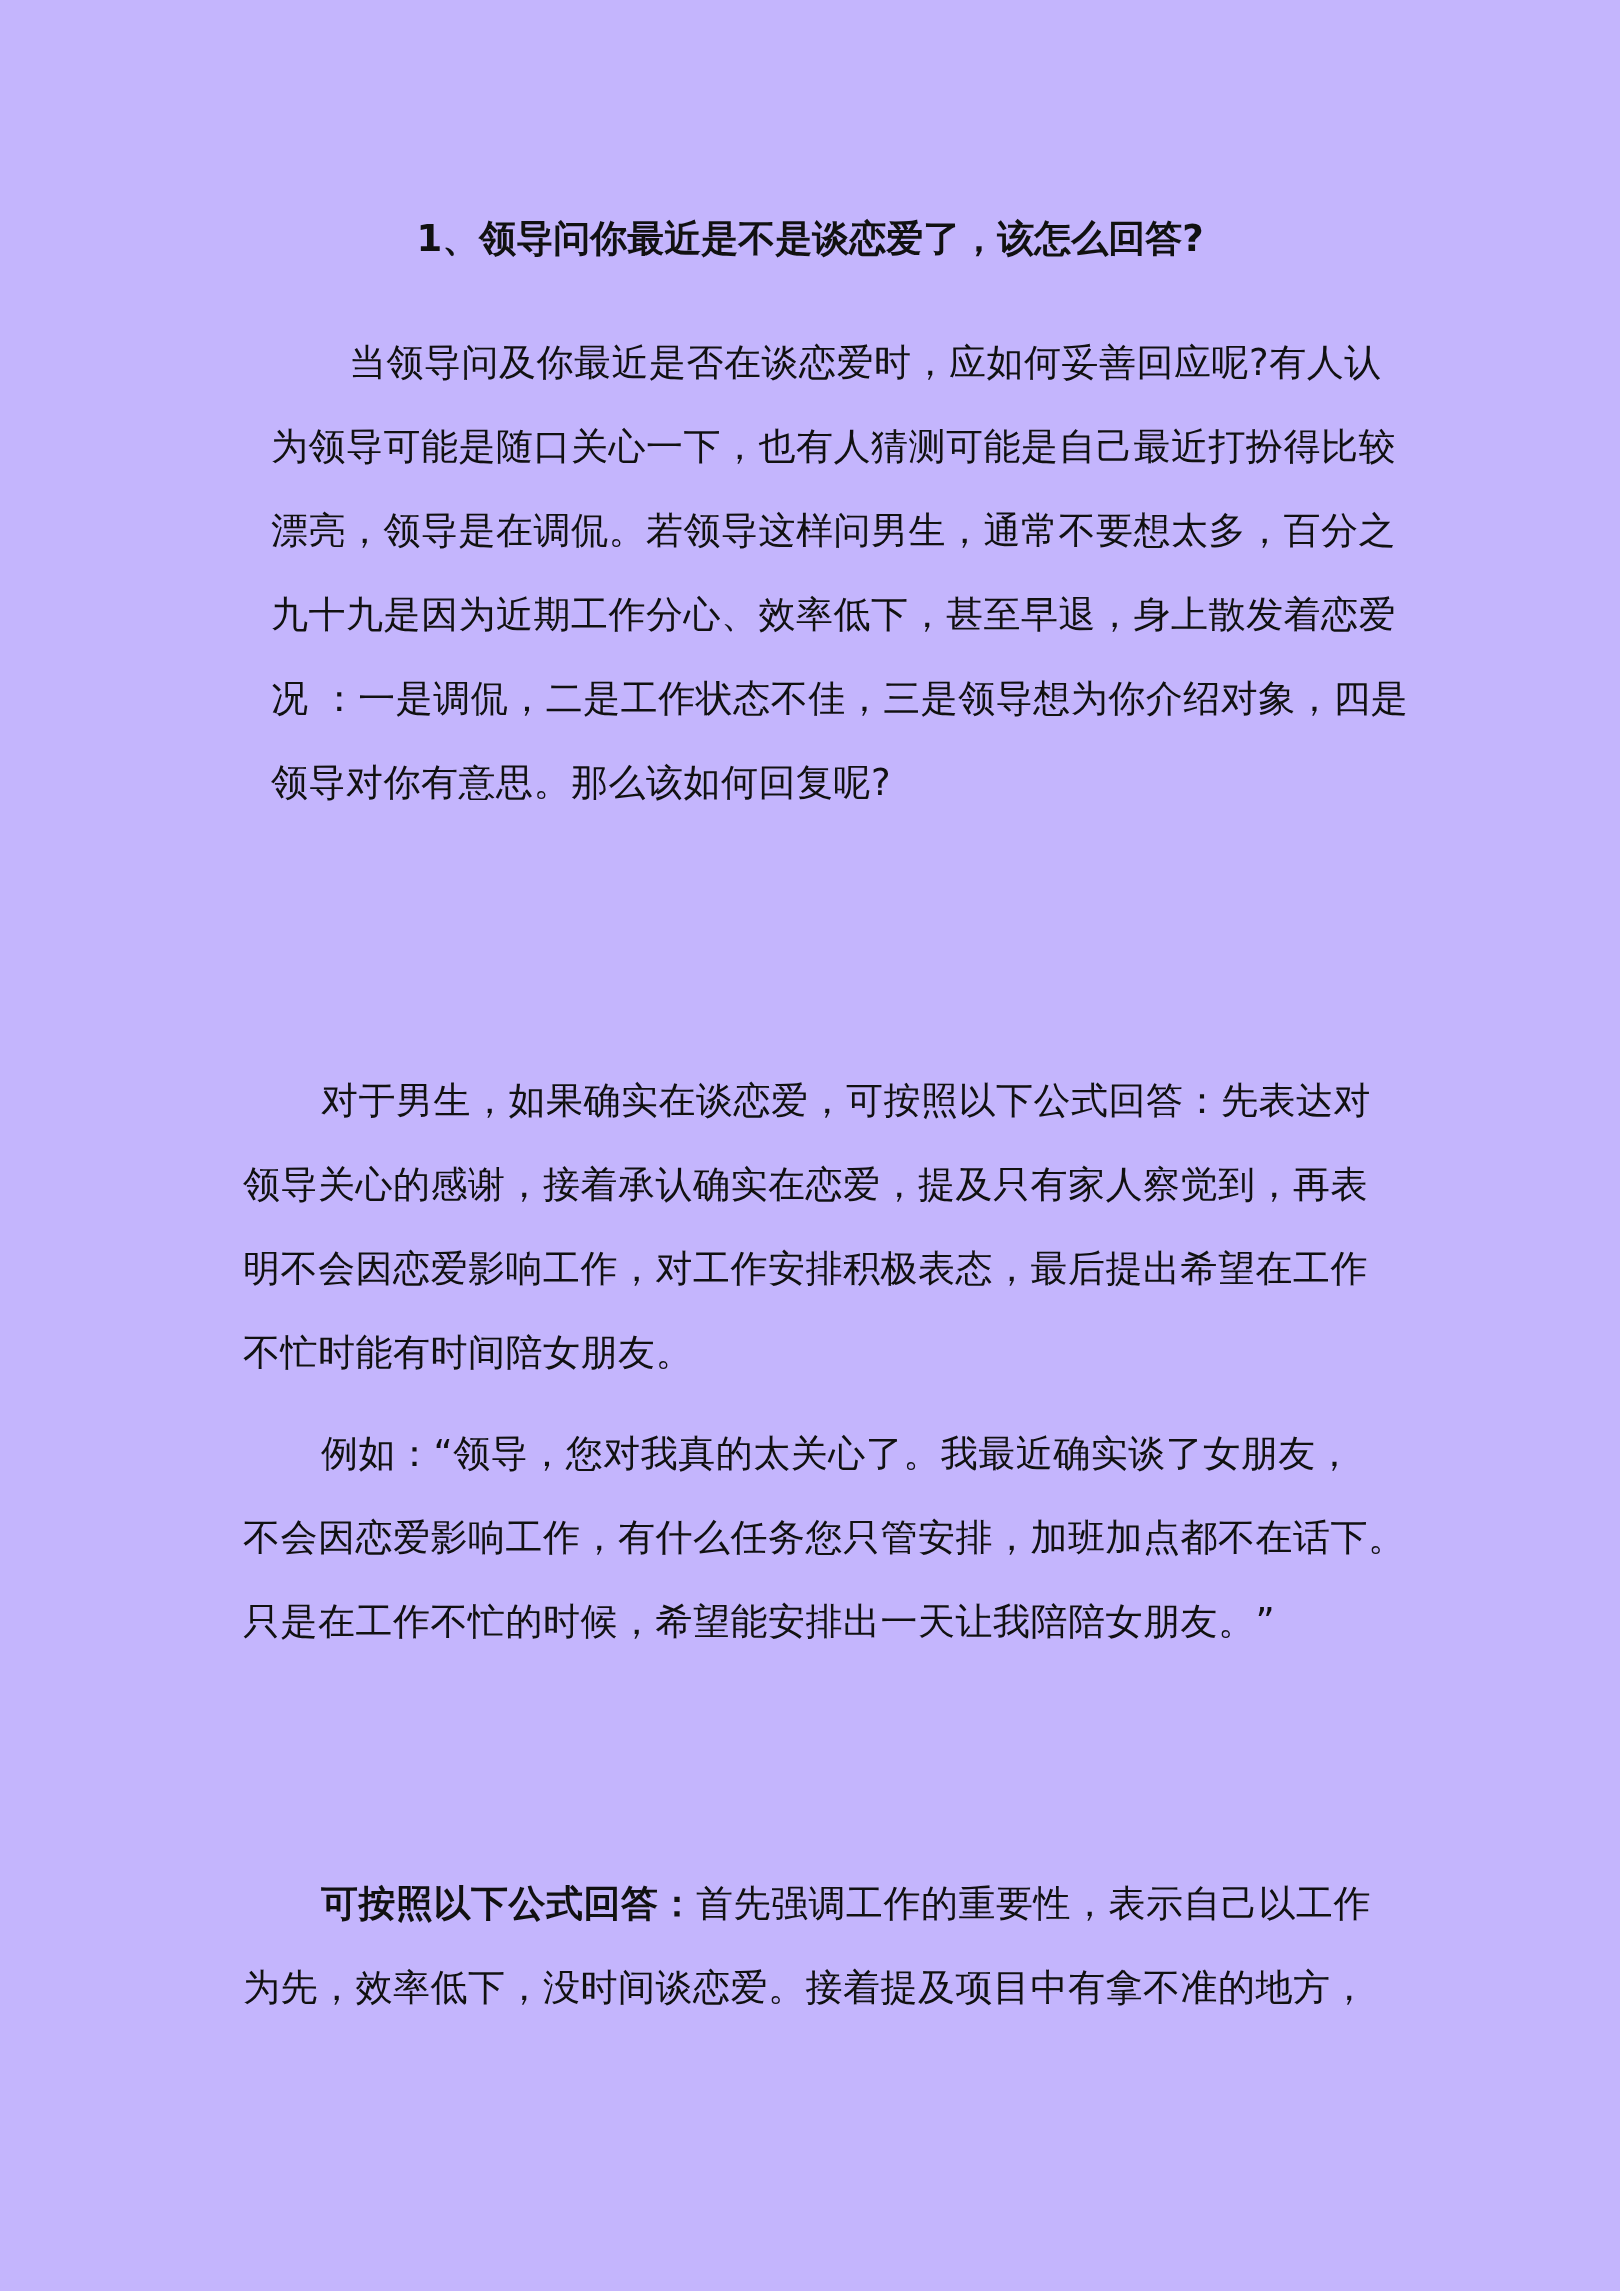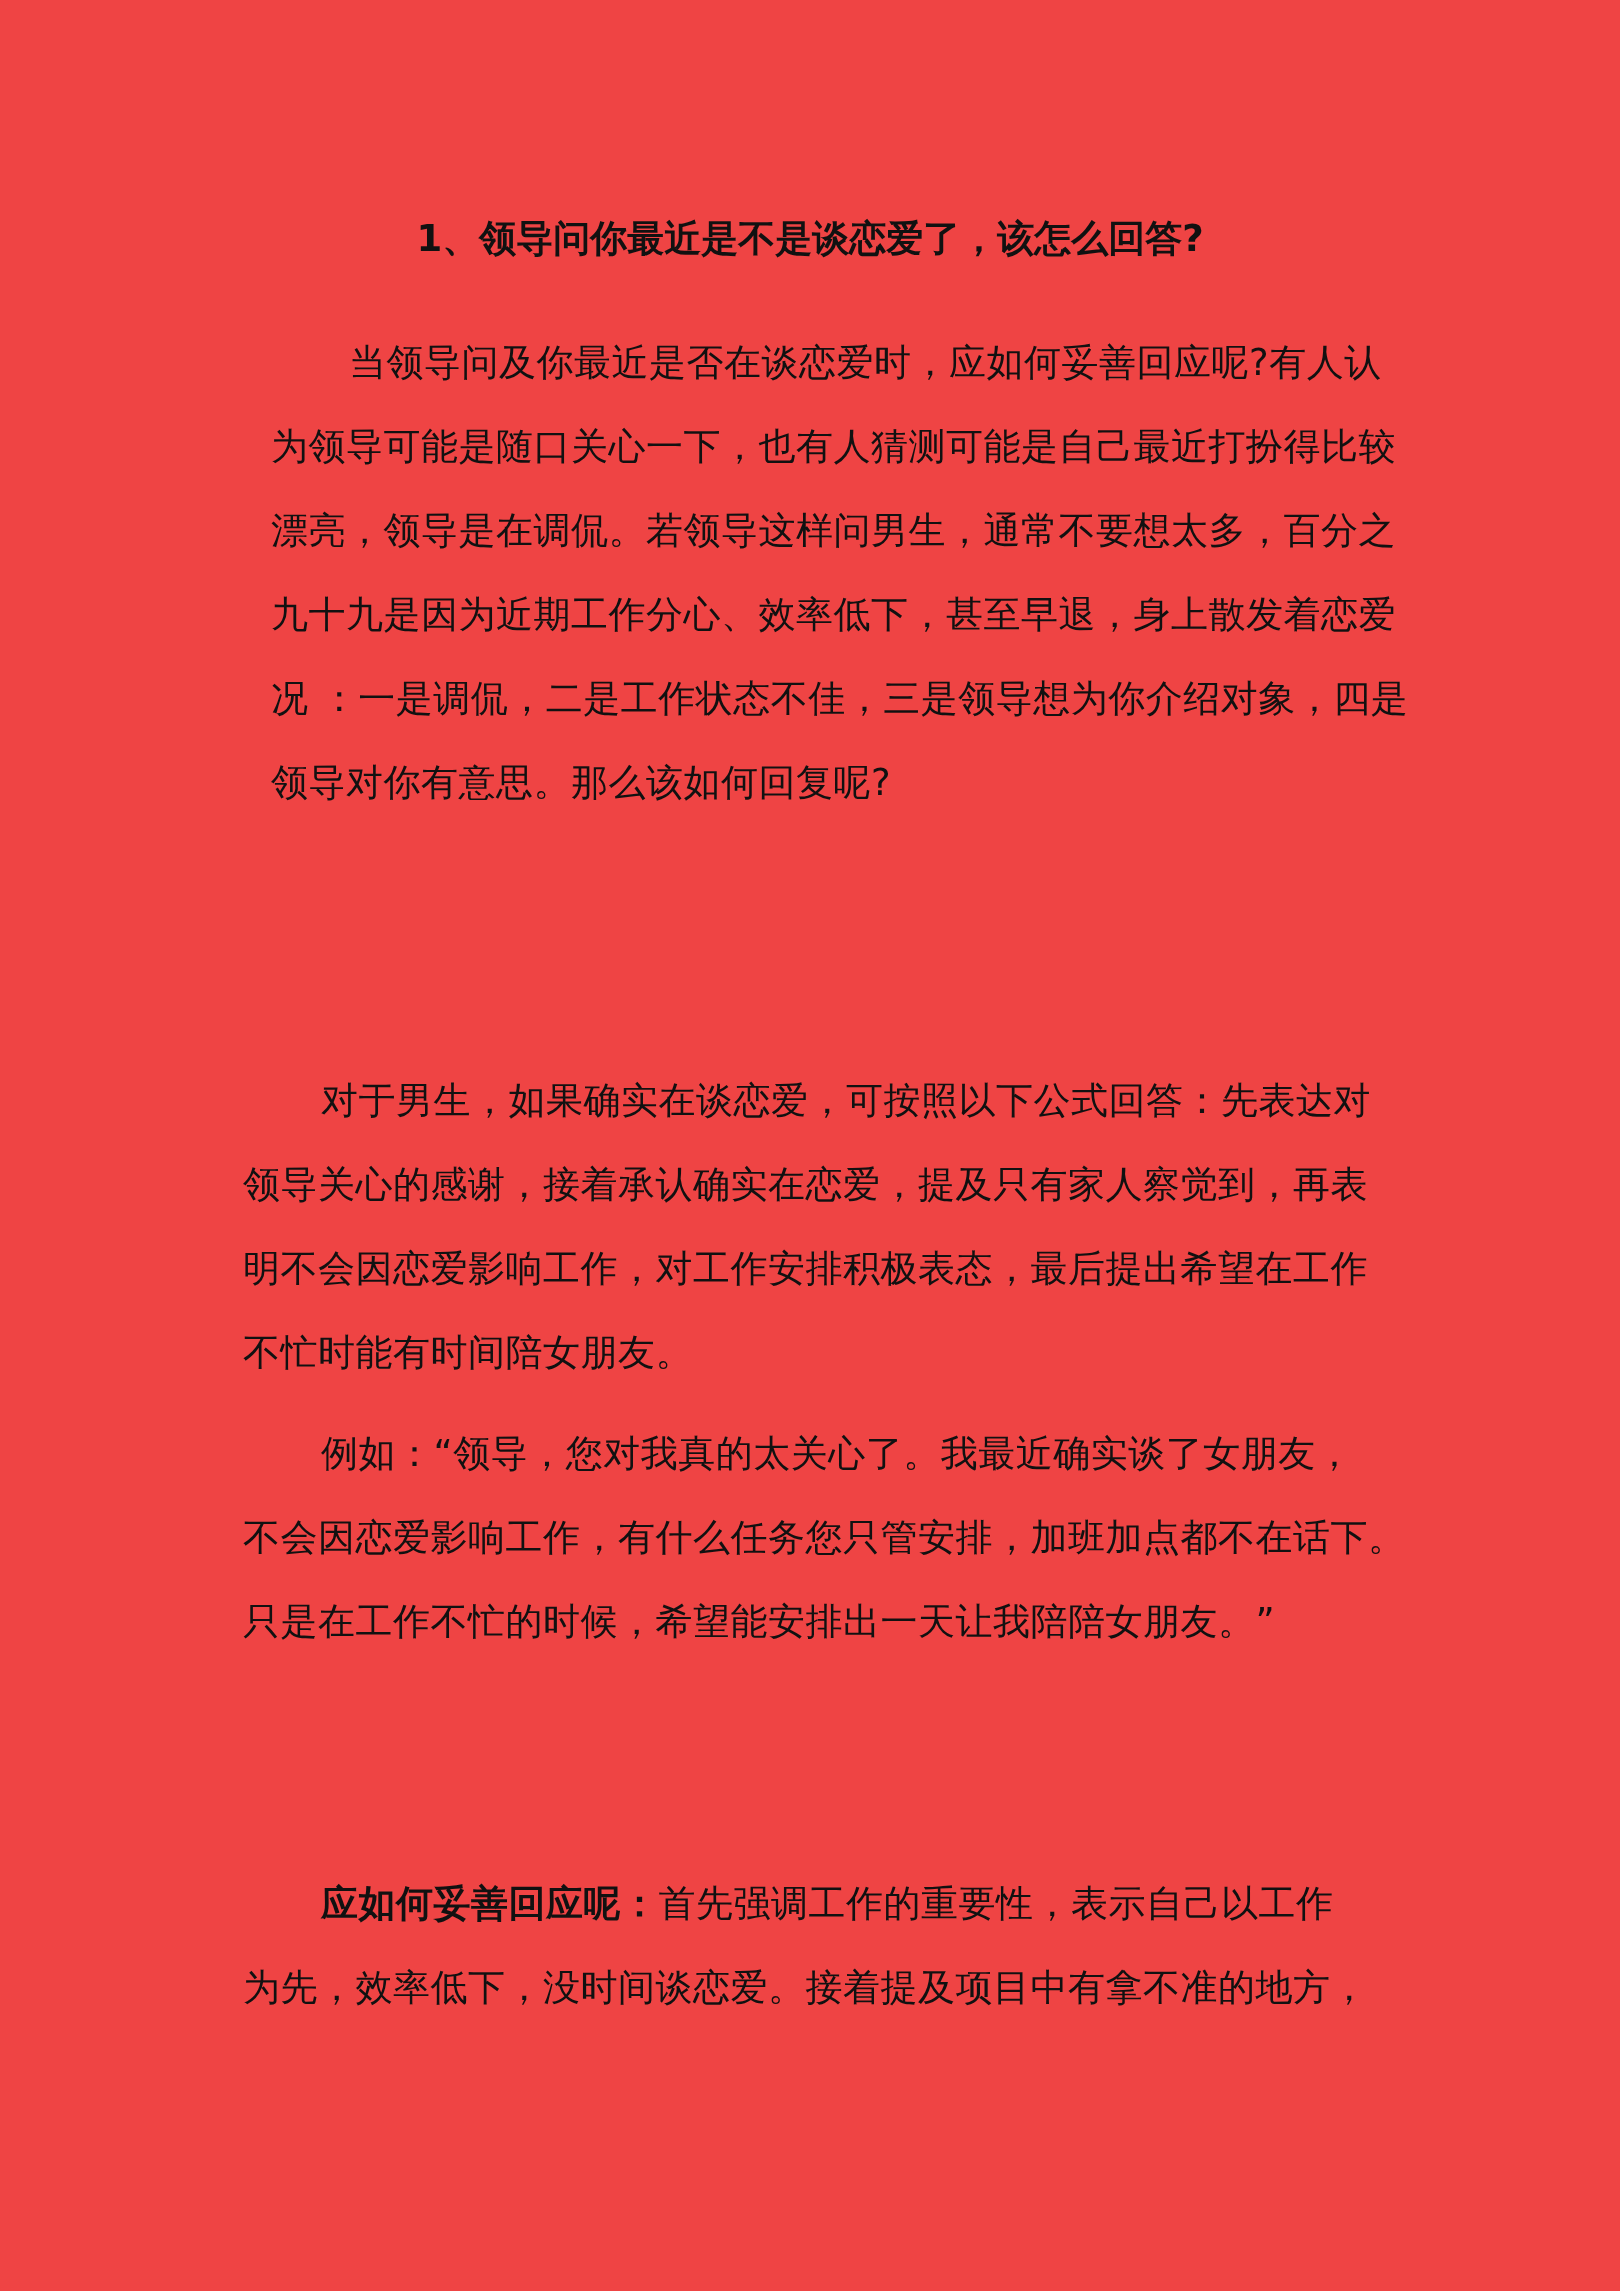--- a/index.html
+++ b/index.html
@@ -1,18 +1,18 @@
 <!DOCTYPE html>
 <html><head>
 <meta charset="utf-8">
 <style>
   html, body { margin: 0; padding: 0; background: #ffffff; }
   body { width: 1620px; height: 2292px; position: relative; overflow: hidden;
          font-family: "DejaVu Sans", "Liberation Sans", sans-serif; color: #111111; }
-  .page { position: absolute; left: 0; top: 0; width: 1620px; height: 2292px; background: #ef4444; }
+  .page { position: absolute; left: 0; top: 0; width: 1620px; height: 2292px; background: #c4b5fd; }
   .title { position: absolute; left: 0; width: 1620px; top: 214px; text-align: center;
            font-size: 37px; font-weight: bold; line-height: 49px; letter-spacing: 0px; }
   .block { position: absolute; left: 243px; width: 1137px; }
   .line { height: 84px; line-height: 59px; font-size: 37px; white-space: nowrap;
           letter-spacing: 0.5px; }
   .indent { padding-left: 78px; }
   .bold { font-weight: bold; }
 </style>
 </head>
 <body>
@@ -37,18 +37,18 @@
     <div class="line">不忙时能有时间陪女朋友。</div>
   </div>
 
   <div class="block" style="top:1424px;">
     <div class="line indent">例如：“领导，您对我真的太关心了。我最近确实谈了女朋友，</div>
     <div class="line">不会因恋爱影响工作，有什么任务您只管安排，加班加点都不在话下。</div>
     <div class="line">只是在工作不忙的时候，希望能安排出一天让我陪陪女朋友。”</div>
   </div>
 
   <div class="block" style="top:1874px;">
-    <div class="line indent"><span class="bold">应如何妥善回应呢：</span><span>首先强调工作的重要性，表示自己以工作</span></div>
+    <div class="line indent"><span class="bold">可按照以下公式回答：</span><span>首先强调工作的重要性，表示自己以工作</span></div>
     <div class="line">为先，效率低下，没时间谈恋爱。接着提及项目中有拿不准的地方，</div>
   </div>
 
 </div>
 
 
 </body></html>

